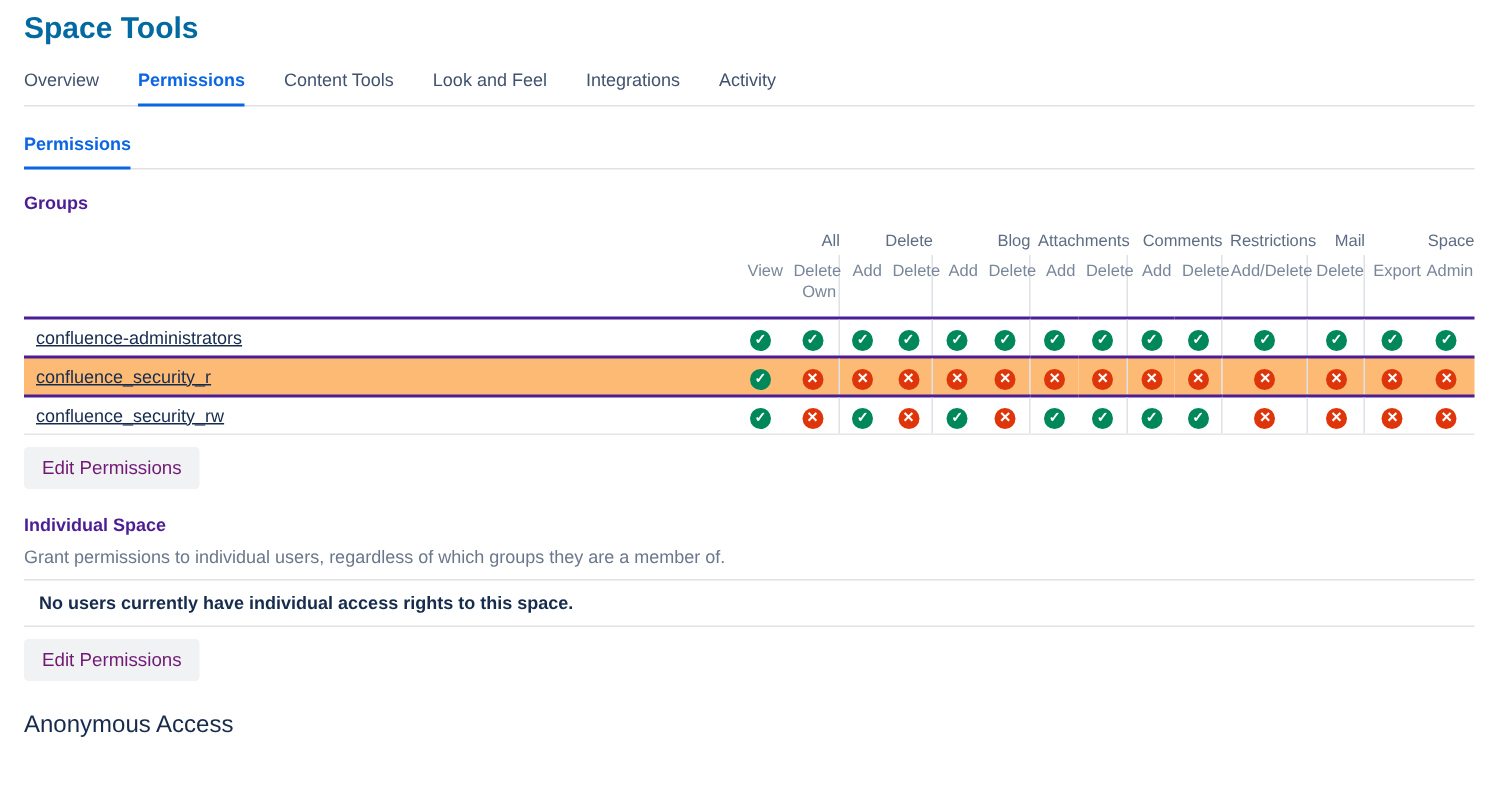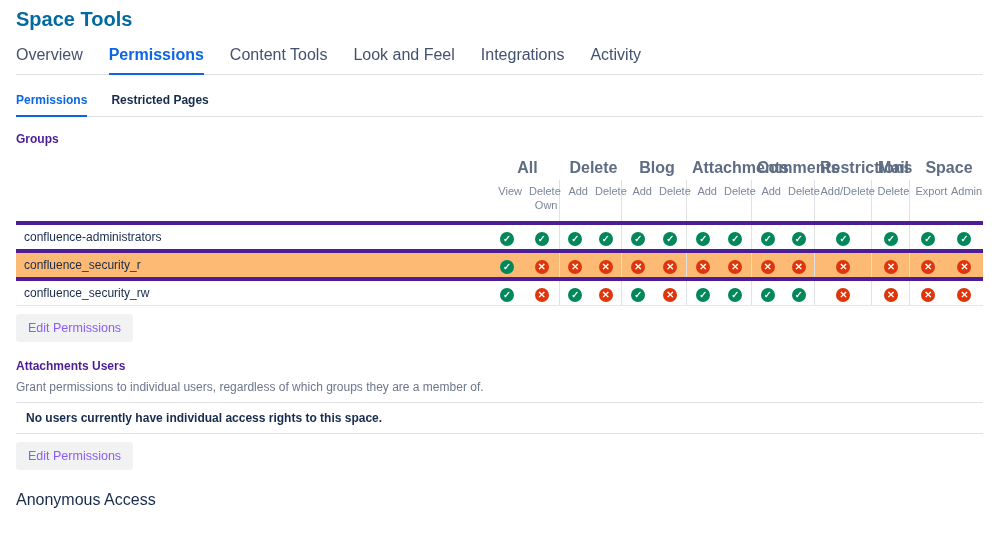--- a/index.html
+++ b/index.html
@@ -8,62 +8,62 @@
     width: 999px; height: 534px; overflow: hidden;
     background: #fff; color: #172B4D;
     font-family: "Liberation Sans", sans-serif;
   }
   .page { padding: 6px 16px 0 16px; }
 
   h1.page-title { font-size: 20px; font-weight: 700; margin: 2px 0 15px 0; color: #0369a1; }
 
   .tabs { display: flex; gap: 26px; border-bottom: 1px solid #DFE1E6; }
   .tab {
-    font-size: 16px; color: #42526E; text-decoration: none; cursor: pointer;
+    font-size: 12px; color: #42526E; text-decoration: none; cursor: pointer;
     padding: 0 0 9px 0; border-bottom: 2px solid transparent; margin-bottom: -1px;
   }
   .tab.active { color: #0C66E4; font-weight: 700; border-bottom-color: #0C66E4; }
 
   .subtabs { display: flex; gap: 24px; margin-top: 18px; border-bottom: 1px solid #DFE1E6; }
   .subtab {
     font-size: 12px; font-weight: 700; color: #172B4D; text-decoration: none; cursor: pointer;
     padding: 0 0 8px 0; border-bottom: 2px solid transparent; margin-bottom: -1px;
   }
   .subtab.active { color: #0C66E4; border-bottom-color: #0C66E4; }
 
   h2.section { font-size: 16px; font-weight: 500; color: #172B4D; margin: 19px 0 0 0; }
   h3.subsection { font-size: 12px; font-weight: 700; color: #4c1d95; margin: 15px 0 7px 0; }
   p.desc { font-size: 12px; color: #6B778C; margin: 0 0 8px 0; }
 
   table.perm-table { width: 100%; border-collapse: collapse; table-layout: fixed; margin-top: 4px; }
   tr.grp-row th {
-    font-size: 16px; color: #5E6C84; font-weight: 700;
-    text-align: center; padding: 6px 0 3px 5px; white-space: nowrap;
+    font-size: 11px; color: #5E6C84; font-weight: 400;
+    text-align: right; padding: 6px 0 3px 5px; white-space: nowrap;
   }
   tr.sub-row th {
     font-size: 11px; color: #7A869A; font-weight: 400;
     text-align: right; vertical-align: top; padding: 4px 2px 8px 5px; line-height: 1.3;
   }
-  tbody td { border-top: 4px solid #4c1d95; }
+  tbody td { border-top: 2px solid #4c1d95; text-decoration: underline; }
   tbody tr:last-child td { border-bottom: 1px solid #E4E6EA; }
   tbody tr.alt { background: #fdba74; }
   td.name { font-size: 12px; color: #172B4D; padding: 4px 0 4px 8px; }
   td.pc { text-align: center; padding: 3px 0; }
   .gs { border-left: 1px solid #DFE1E6; }
 
   .perm-ic {
     display: inline-block; width: 14px; height: 14px; border-radius: 50%;
     color: #fff; font-size: 9.5px; line-height: 14px; text-align: center; font-weight: 700;
   }
   .ic-check { background: #00875A; }
   .ic-cross { background: #DE350B; }
 
   button.btn {
     background: #F1F2F4; border: none; border-radius: 3px; cursor: pointer;
-    color: #8b5cf6; font-size: 12.5px; font-family: inherit; padding: 7px 12px; margin: 8px 0 2px 0;
+    color: #701a75; font-size: 12.5px; font-family: inherit; padding: 7px 12px; margin: 8px 0 2px 0;
   }
   .empty-row {
     border-top: 1px solid #DFE1E6; border-bottom: 1px solid #DFE1E6;
     padding: 8px 0 8px 10px; font-size: 12px; font-weight: 700; color: #172B4D; margin-top: 5px;
   }
 
   col.c-name { width: auto; }
   col.c-view { width: 34px; } col.c-down { width: 36px; }
   col.c-padd { width: 30px; } col.c-pdel { width: 32px; }
   col.c-badd { width: 32px; } col.c-bdel { width: 33px; }
@@ -83,21 +83,20 @@
     <a class="tab">Overview</a>
     <a class="tab active">Permissions</a>
     <a class="tab">Content Tools</a>
     <a class="tab">Look and Feel</a>
     <a class="tab">Integrations</a>
     <a class="tab">Activity</a>
   </nav>
 
   <nav class="subtabs">
     <a class="subtab active">Permissions</a>
-    <a class="subtab">Restricted Pages</a>
   </nav>
 
 
   <h3 class="subsection">Groups</h3>
 
   <table class="perm-table">
     <colgroup>
       <col class="c-name">
         <col class="c-view">
         <col class="c-down">
@@ -194,21 +193,21 @@
         <td class="pc gs"><span class="perm-ic ic-cross">✕</span></td>
         <td class="pc gs"><span class="perm-ic ic-cross">✕</span></td>
         <td class="pc gs"><span class="perm-ic ic-cross">✕</span></td>
         <td class="pc"><span class="perm-ic ic-cross">✕</span></td>
       </tr>
     </tbody>
   </table>
 
   <button class="btn">Edit Permissions</button>
 
-  <h3 class="subsection">Attachments Users</h3>
+  <h3 class="subsection">Individual Space</h3>
   <p class="desc">Grant permissions to individual users, regardless of which groups they are a member of.</p>
   <div class="empty-row">No users currently have individual access rights to this space.</div>
   <button class="btn">Edit Permissions</button>
 
   <h2 class="section">Anonymous Access</h2>
   
 
   
 
 </div>

